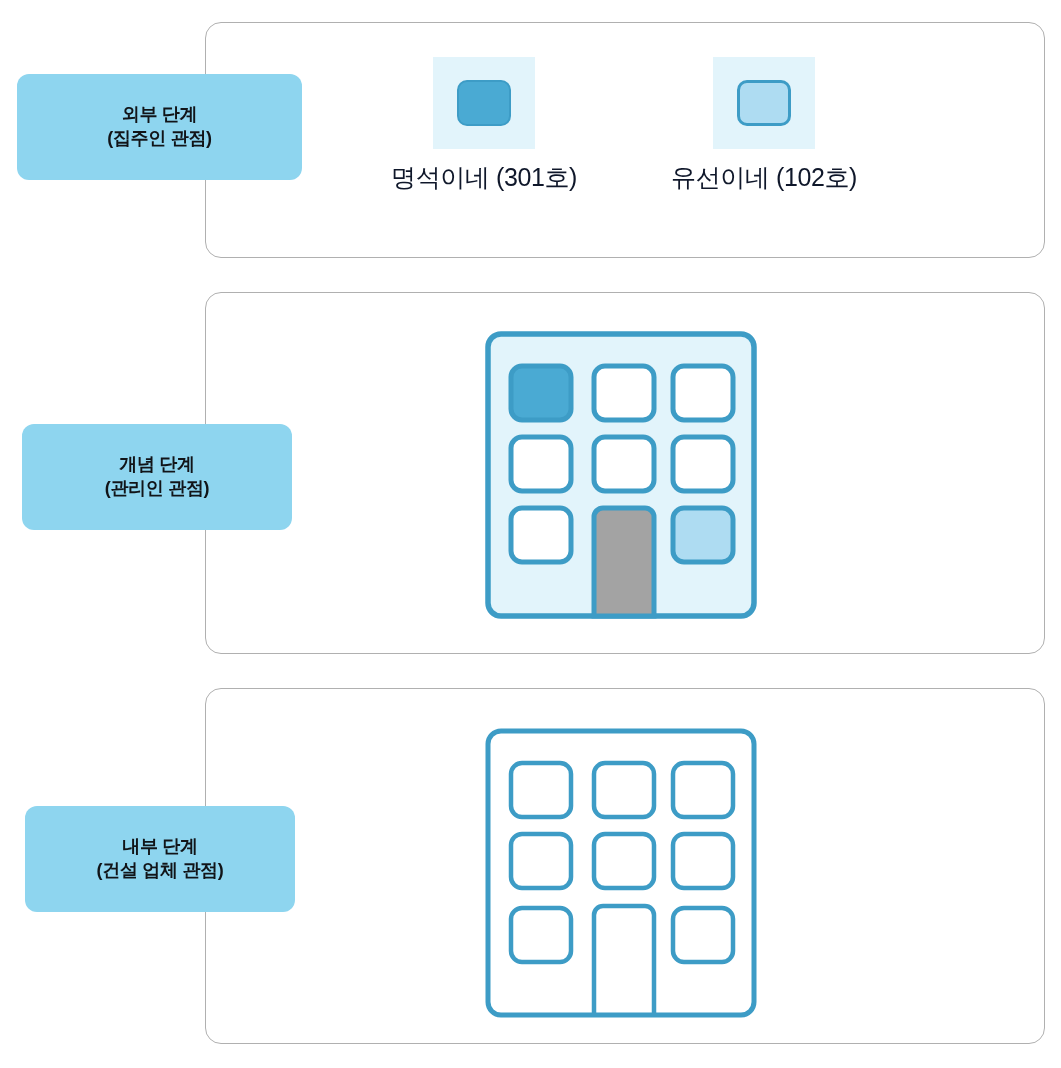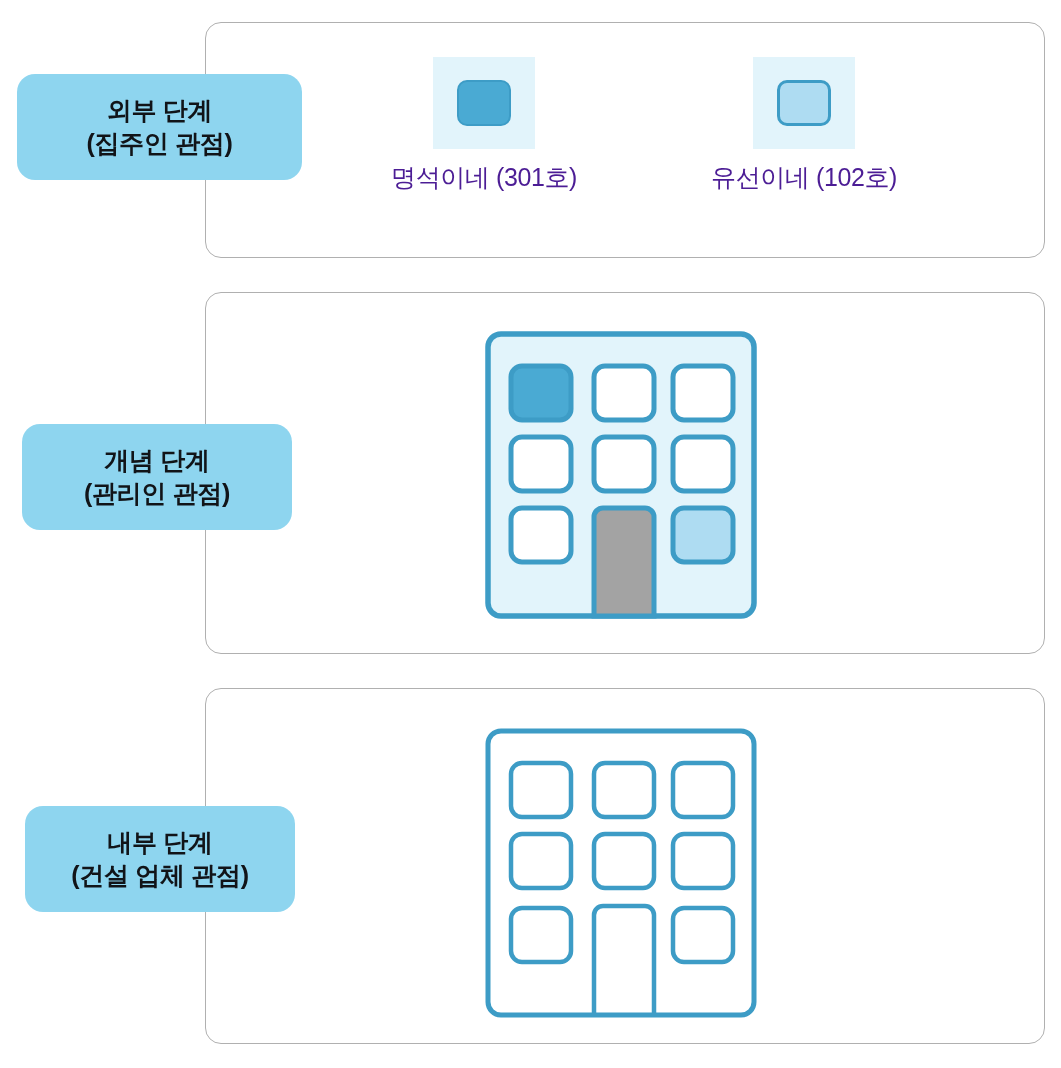--- a/index.html
+++ b/index.html
@@ -29,49 +29,49 @@
     box-sizing: border-box;
   }
   #panel-external { left: 205px; top: 22px;  width: 840px; height: 236px; }
   #panel-conceptual { left: 205px; top: 292px; width: 840px; height: 362px; }
   #panel-internal { left: 205px; top: 688px; width: 840px; height: 356px; }
 
   
   .stage-label {
     position: absolute;
     background: #8ed5ef;
-    border-radius: 18px;
+    border-radius: 12px;
     color: #111418;
     display: flex;
     flex-direction: column;
     align-items: center;
     justify-content: center;
     text-align: center;
     line-height: 1.32;
-    font-size: 25px;
+    font-size: 18px;
     font-weight: 700;
     box-sizing: border-box;
     letter-spacing: -0.3px;
   }
   .stage-label .line1 { display: block; }
   .stage-label .line2 { display: block; }
 
   #label-external   { left: 17px; top: 74px;  width: 285px; height: 106px; }
   #label-conceptual { left: 22px; top: 424px; width: 270px; height: 106px; text-align: center; }
   #label-internal   { left: 25px; top: 806px; width: 270px; height: 106px; text-align: right; }
 
   
   .legend-item {
     position: absolute;
     display: flex;
     flex-direction: column;
     align-items: center;
   }
   #legend-item-0 { left: 368px; top: 57px; width: 232px; }
-  #legend-item-1 { left: 688px; top: 57px; width: 232px; }
+  #legend-item-1 { left: 648px; top: 57px; width: 232px; }
 
   .legend-swatch-bg {
     width: 102px;
     height: 92px;
     background: #e2f4fb;
     display: flex;
     align-items: center;
     justify-content: center;
   }
   .legend-swatch {
@@ -84,21 +84,21 @@
     background: #4aaad3;
     border: 2.5px solid #3d9cc6;
   }
   .legend-swatch.filled-light {
     background: #aedcf2;
     border: 3px solid #3d9cc6;
   }
   .legend-caption {
     margin-top: 12px;
     font-size: 25px;
-    color: #4c1d95;
+    color: #0f172a;
     font-weight: 500;
     white-space: nowrap;
     letter-spacing: -0.4px;
   }
 
   
   .building {
     position: absolute;
   }
   #building-conceptual { left: 485px; top: 331px; width: 272px; height: 288px; }

